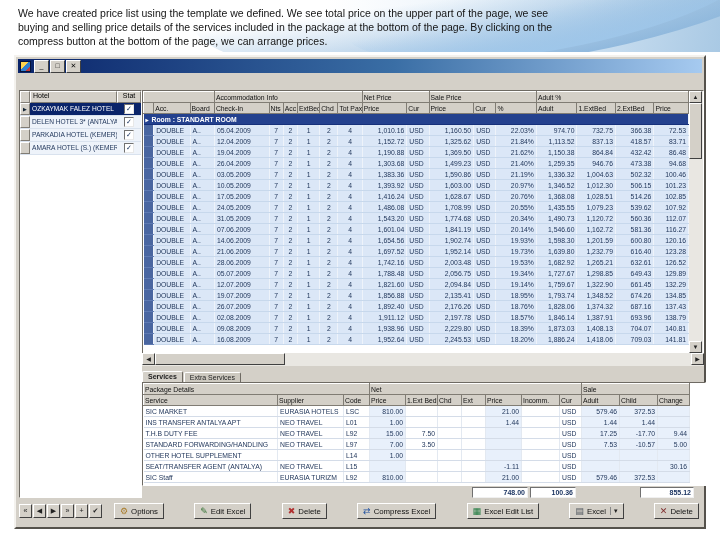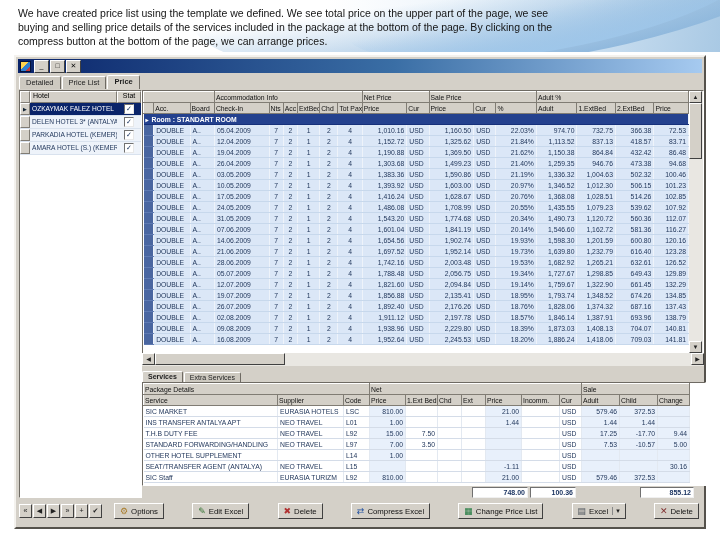--- a/index.html
+++ b/index.html
@@ -129,25 +129,20 @@
 
     <div class="titlebar">
       <span class="appicon"></span>
       <span class="winbtns">
         <span class="wbtn">_</span>
         <span class="wbtn">□</span>
         <span class="wbtn">✕</span>
       </span>
     </div>
 
-    <div class="tabstrip">
-      <div class="tab">Detailed</div>
-      <div class="tab">Price List</div>
-      <div class="tab active">Price</div>
-    </div>
 
     <div class="hotelpanel">
       <div class="hhead">
         <div class="hind"></div>
         <div class="hname">Hotel</div>
         <div class="hstat">Stat</div>
       </div>
       <div id="hotel-rows">
           <div class="hrow sel">
             <div class="hind">▶</div>
@@ -833,21 +828,21 @@
           <div class="tbtn">
             <span class="ticon" style="color: rgb(176, 48, 48);">✖</span>
             <span class="tlabel">Delete</span>
           </div>
           <div class="tbtn">
             <span class="ticon" style="color: rgb(32, 80, 160);">⇄</span>
             <span class="tlabel">Compress Excel</span>
           </div>
           <div class="tbtn">
             <span class="ticon" style="color: rgb(31, 122, 63);">▦</span>
-            <span class="tlabel">Change Price List</span>
+            <span class="tlabel">Excel Edit List</span>
           </div>
           <div class="tbtn">
             <span class="ticon" style="color: rgb(80, 86, 94);">▤</span>
             <span class="tlabel">Excel</span>
             <span class="tdrop">▾</span>
           </div>
           <div class="tbtn">
             <span class="ticon" style="color: rgb(128, 48, 48);">✕</span>
             <span class="tlabel">Delete</span>
           </div>

